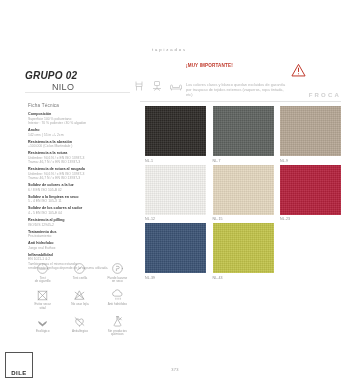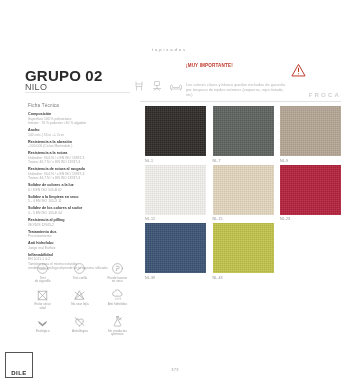--- a/index.html
+++ b/index.html
@@ -16,22 +16,22 @@
 
   
   .topword{
     position:absolute;top:47px;left:152px;
     font-size:4.2px;letter-spacing:1.9px;color:#9a9a9a;
     text-transform:lowercase;
   }
 
   
   .title-block{position:absolute;left:25px;top:70px;}
-  .grupo{font-size:15px;font-weight:bold;letter-spacing:.2px;color:#2b2b2b;line-height:11px;}
-  .nilo{font-size:9px;font-weight:normal;letter-spacing:.3px;color:#555;line-height:11px;margin-top:1px;}
+  .grupo{font-size:10px;font-weight:bold;letter-spacing:.2px;color:#2b2b2b;line-height:11px;font-style:italic;}
+  .nilo{font-size:9px;font-weight:normal;letter-spacing:.3px;color:#555;line-height:11px;margin-top:1px;margin-left:27px;}
 
   
   .usage-icons{
     position:absolute;left:133px;top:80px;
     display:flex;gap:6px;align-items:flex-end;
   }
   .usage-icons svg{display:block;}
 
   
   .warn{

